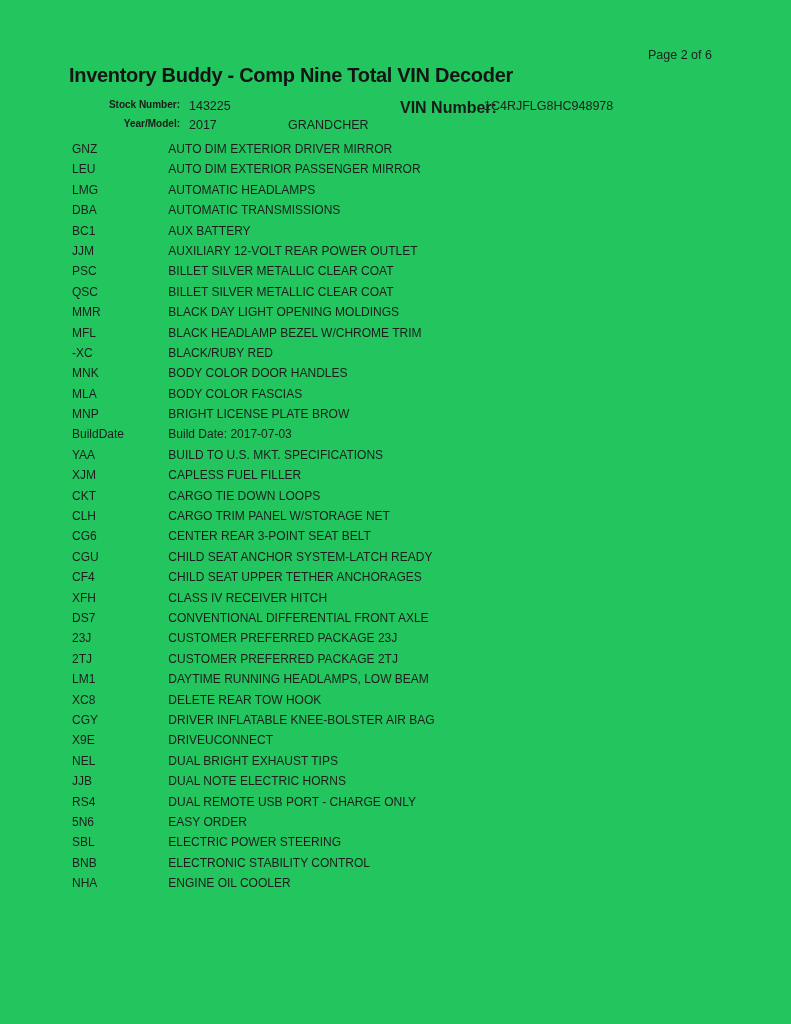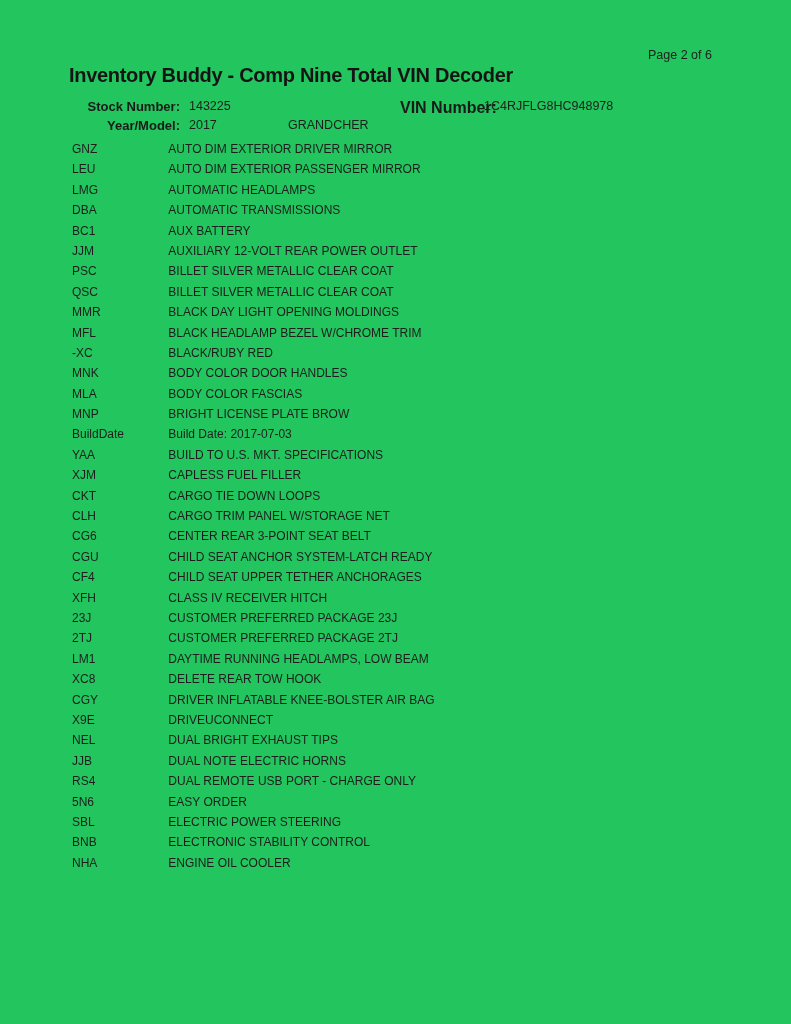--- a/index.html
+++ b/index.html
@@ -32,21 +32,21 @@
     top: 48px;
     font-size: 12.5px;
     color: #1e1e1e;
     white-space: nowrap;
   }
   .meta-label {
     position: absolute;
     left: 60px;
     width: 120px;
     text-align: right;
-    font-size: 13px;
+    font-size: 10px;
     font-weight: bold;
     white-space: nowrap;
     color: #1a1a1a;
   }
   .meta-value {
     position: absolute;
     font-size: 12.5px;
     white-space: nowrap;
     color: #1e1e1e;
   }
@@ -217,20 +217,24 @@
   <div class="option-row">
     <span class="option-code">CF4</span>
     <span class="option-desc">CHILD SEAT UPPER TETHER ANCHORAGES</span>
   </div>
 
   <div class="option-row">
     <span class="option-code">XFH</span>
     <span class="option-desc">CLASS IV RECEIVER HITCH</span>
   </div>
 
+  <div class="option-row">
+    <span class="option-code">DS7</span>
+    <span class="option-desc">CONVENTIONAL DIFFERENTIAL FRONT AXLE</span>
+  </div>
 
   <div class="option-row">
     <span class="option-code">23J</span>
     <span class="option-desc">CUSTOMER PREFERRED PACKAGE 23J</span>
   </div>
 
   <div class="option-row">
     <span class="option-code">2TJ</span>
     <span class="option-desc">CUSTOMER PREFERRED PACKAGE 2TJ</span>
   </div>

